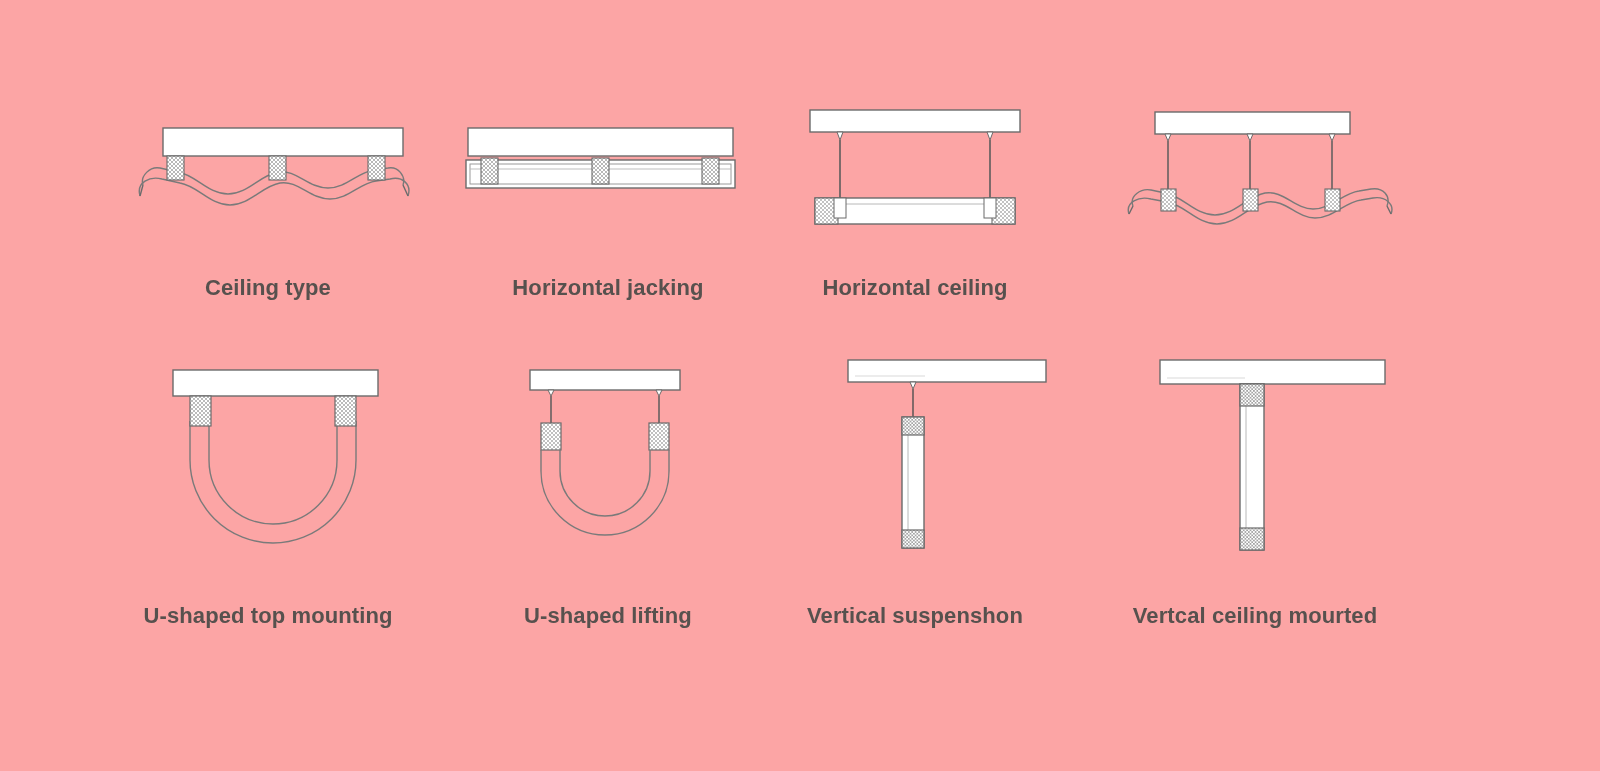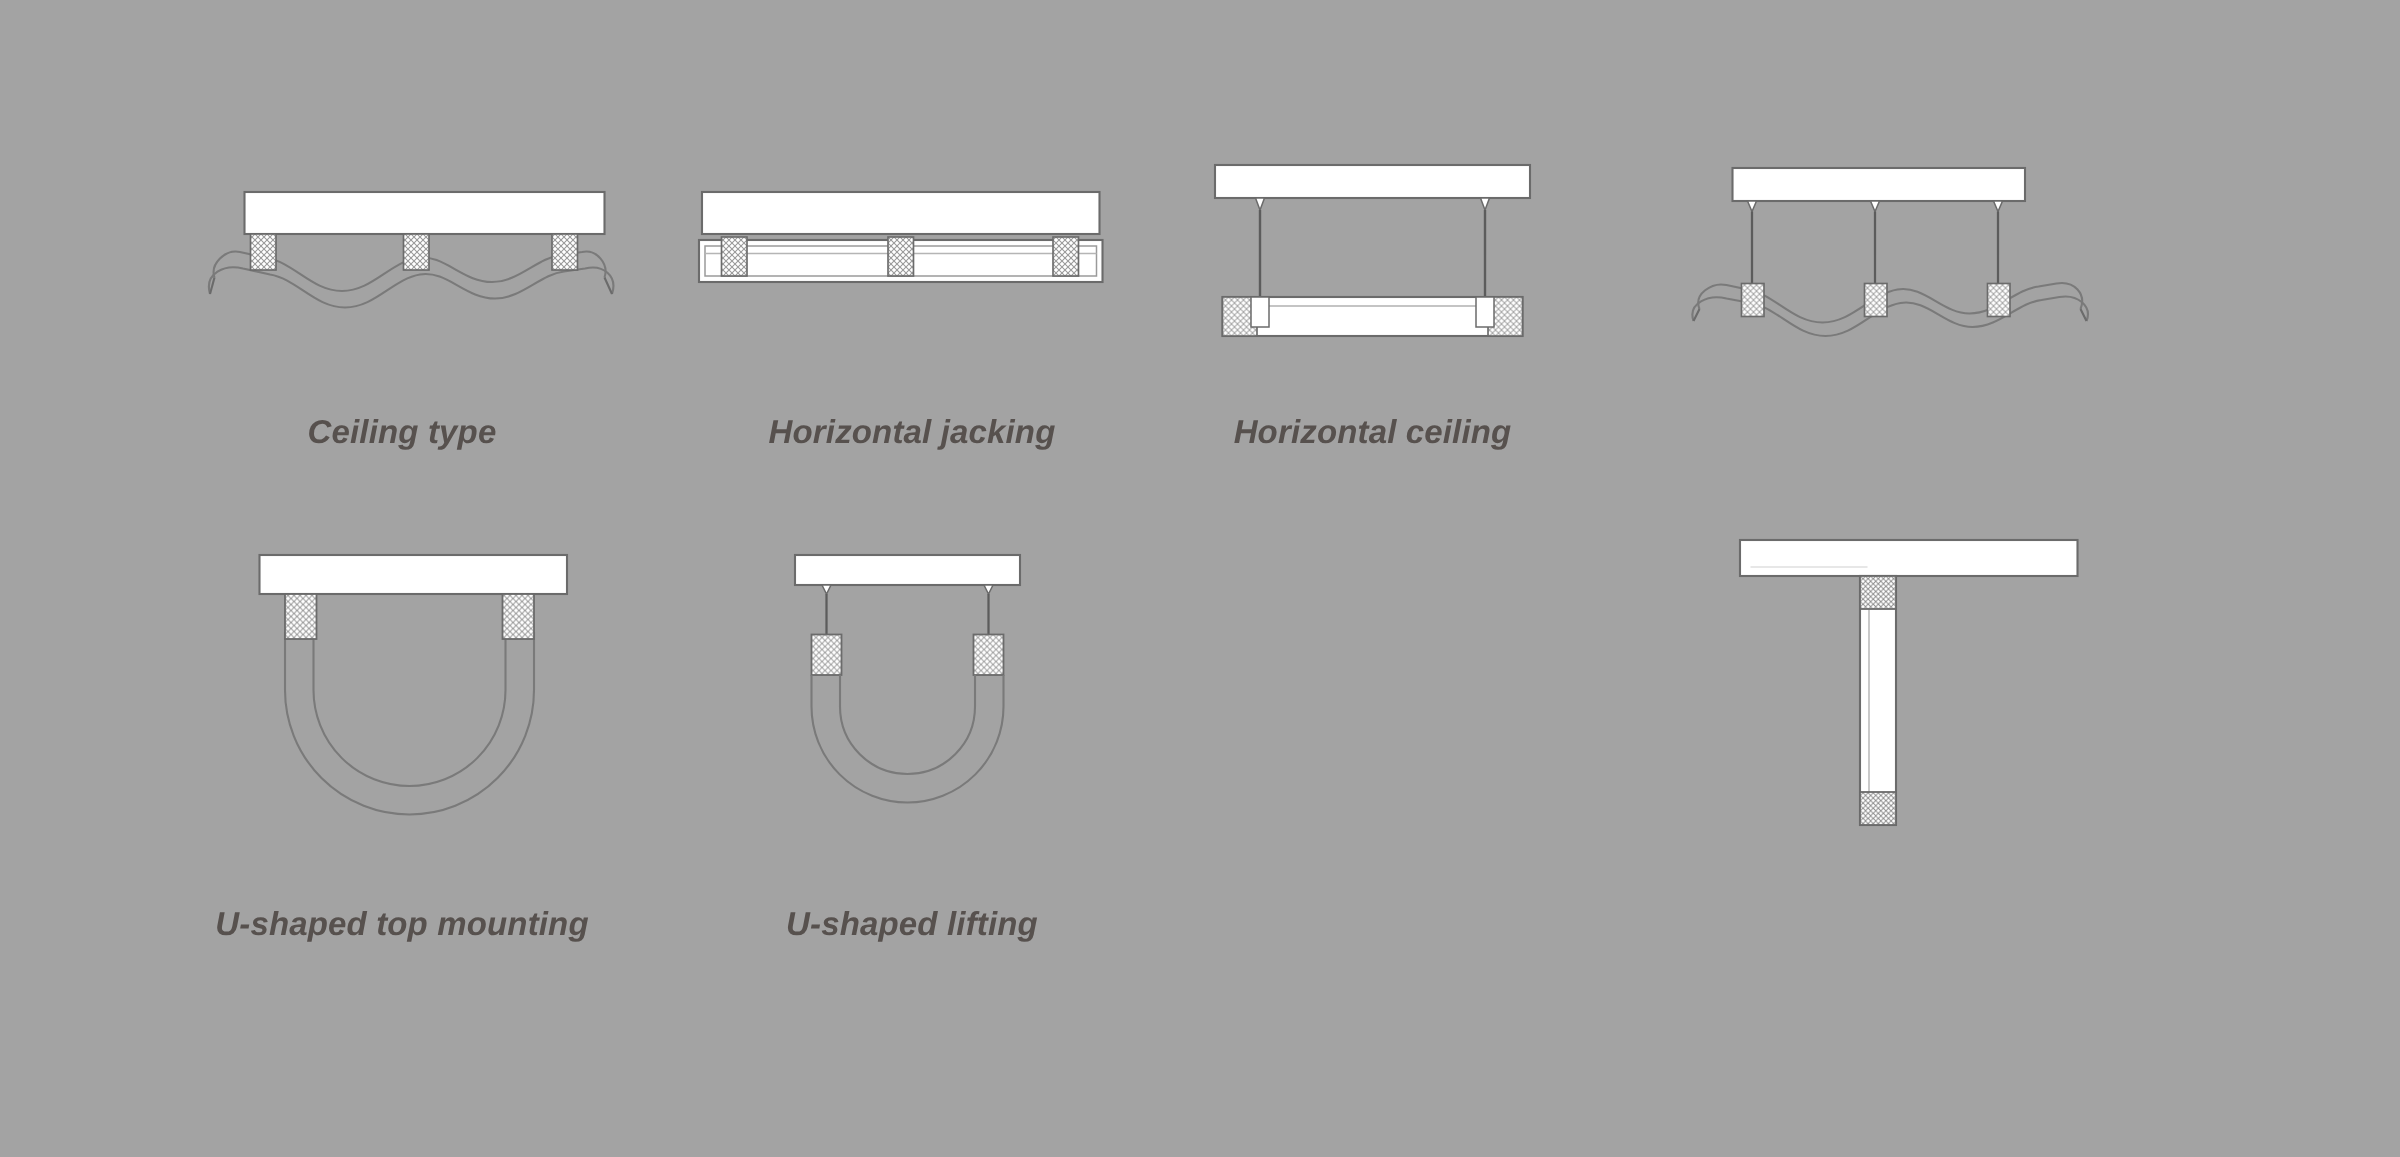--- a/index.html
+++ b/index.html
@@ -13,22 +13,21 @@
     font-family: "Liberation Sans", sans-serif;
     overflow: hidden;
     position: relative;
   }
   #board {
     position: absolute;
     left: 0;
     top: 0;
     width: 1600px;
     height: 771px;
-    background: #a3a3a3;
-    font-style: italic;
+    background: #fca5a5;
   }
   .cell {
     position: absolute;
   }
   .figure {
     position: absolute;
     left: 0;
     top: 0;
   }
   .caption {
@@ -268,35 +267,62 @@
         <rect x="241" y="78" width="20" height="27" fill="url(#hatchF)" stroke="#6b6b6b" stroke-width="1.2"></rect>
       </g>
 
       <path d="M133,105 L133,126 A64,64 0 0 0 261,126 L261,105" fill="none" stroke="#7a7a7a" stroke-width="1.4"></path>
 
       <path d="M152,105 L152,126 A45,45 0 0 0 242,126 L242,105" fill="none" stroke="#7a7a7a" stroke-width="1.4"></path>
     </svg>
     <div class="caption cap-row2">U-shaped lifting</div>
   </div>
 
+  <div class="cell" id="cell-6">
+    <svg class="figure" width="400" height="225" viewBox="0 0 400 225">
+      <defs>
+        <pattern id="hatchG" width="3.4" height="3.4" patternUnits="userSpaceOnUse">
+          <rect width="3.4" height="3.4" fill="#ffffff"></rect>
+          <path d="M0,3.4 L3.4,0" stroke="#8f8f8f" stroke-width="0.7"></path>
+          <path d="M0,0 L3.4,3.4" stroke="#8f8f8f" stroke-width="0.7"></path>
+        </pattern>
+      </defs>
+
+      <rect x="133" y="15" width="198" height="22" fill="#ffffff" stroke="#6b6b6b" stroke-width="1.4"></rect>
+      <line x1="140" y1="31" x2="210" y2="31" stroke="#cfcfcf" stroke-width="0.8"></line>
+
+      <g>
+        <path d="M195,37 L201,37 L198,44 Z" fill="#ffffff" stroke="#6b6b6b" stroke-width="1"></path>
+        <line x1="198" y1="44" x2="198" y2="72" stroke="#4f4f4f" stroke-width="1.4"></line>
+      </g>
+
+      <rect x="187" y="72" width="22" height="131" fill="#ffffff" stroke="#6b6b6b" stroke-width="1.4"></rect>
+      <line x1="193" y1="86" x2="193" y2="190" stroke="#b0b0b0" stroke-width="0.9"></line>
+
+      <rect x="187" y="72" width="22" height="18" fill="url(#hatchG)" stroke="#6b6b6b" stroke-width="1.2"></rect>
+      <rect x="187" y="185" width="22" height="18" fill="url(#hatchG)" stroke="#6b6b6b" stroke-width="1.2"></rect>
+    </svg>
+    <div class="caption cap-row2">Vertical suspenshon</div>
+  </div>
 
   <div class="cell" id="cell-7">
     <svg class="figure" width="400" height="225" viewBox="0 0 400 225">
       <defs>
         <pattern id="hatchH" width="3.4" height="3.4" patternUnits="userSpaceOnUse">
           <rect width="3.4" height="3.4" fill="#ffffff"></rect>
           <path d="M0,3.4 L3.4,0" stroke="#8f8f8f" stroke-width="0.7"></path>
           <path d="M0,0 L3.4,3.4" stroke="#8f8f8f" stroke-width="0.7"></path>
         </pattern>
       </defs>
 
       <rect x="105" y="15" width="225" height="24" fill="#ffffff" stroke="#6b6b6b" stroke-width="1.4"></rect>
       <line x1="112" y1="33" x2="190" y2="33" stroke="#cfcfcf" stroke-width="0.8"></line>
 
       <rect x="185" y="39" width="24" height="166" fill="#ffffff" stroke="#6b6b6b" stroke-width="1.4"></rect>
       <line x1="191" y1="58" x2="191" y2="188" stroke="#b0b0b0" stroke-width="0.9"></line>
 
       <rect x="185" y="39" width="24" height="22" fill="url(#hatchH)" stroke="#6b6b6b" stroke-width="1.2"></rect>
       <rect x="185" y="183" width="24" height="22" fill="url(#hatchH)" stroke="#6b6b6b" stroke-width="1.2"></rect>
     </svg>
+    <div class="caption cap-row2">Vertcal ceiling mourted</div>
   </div>
 
 </div>
 
 </body></html>

